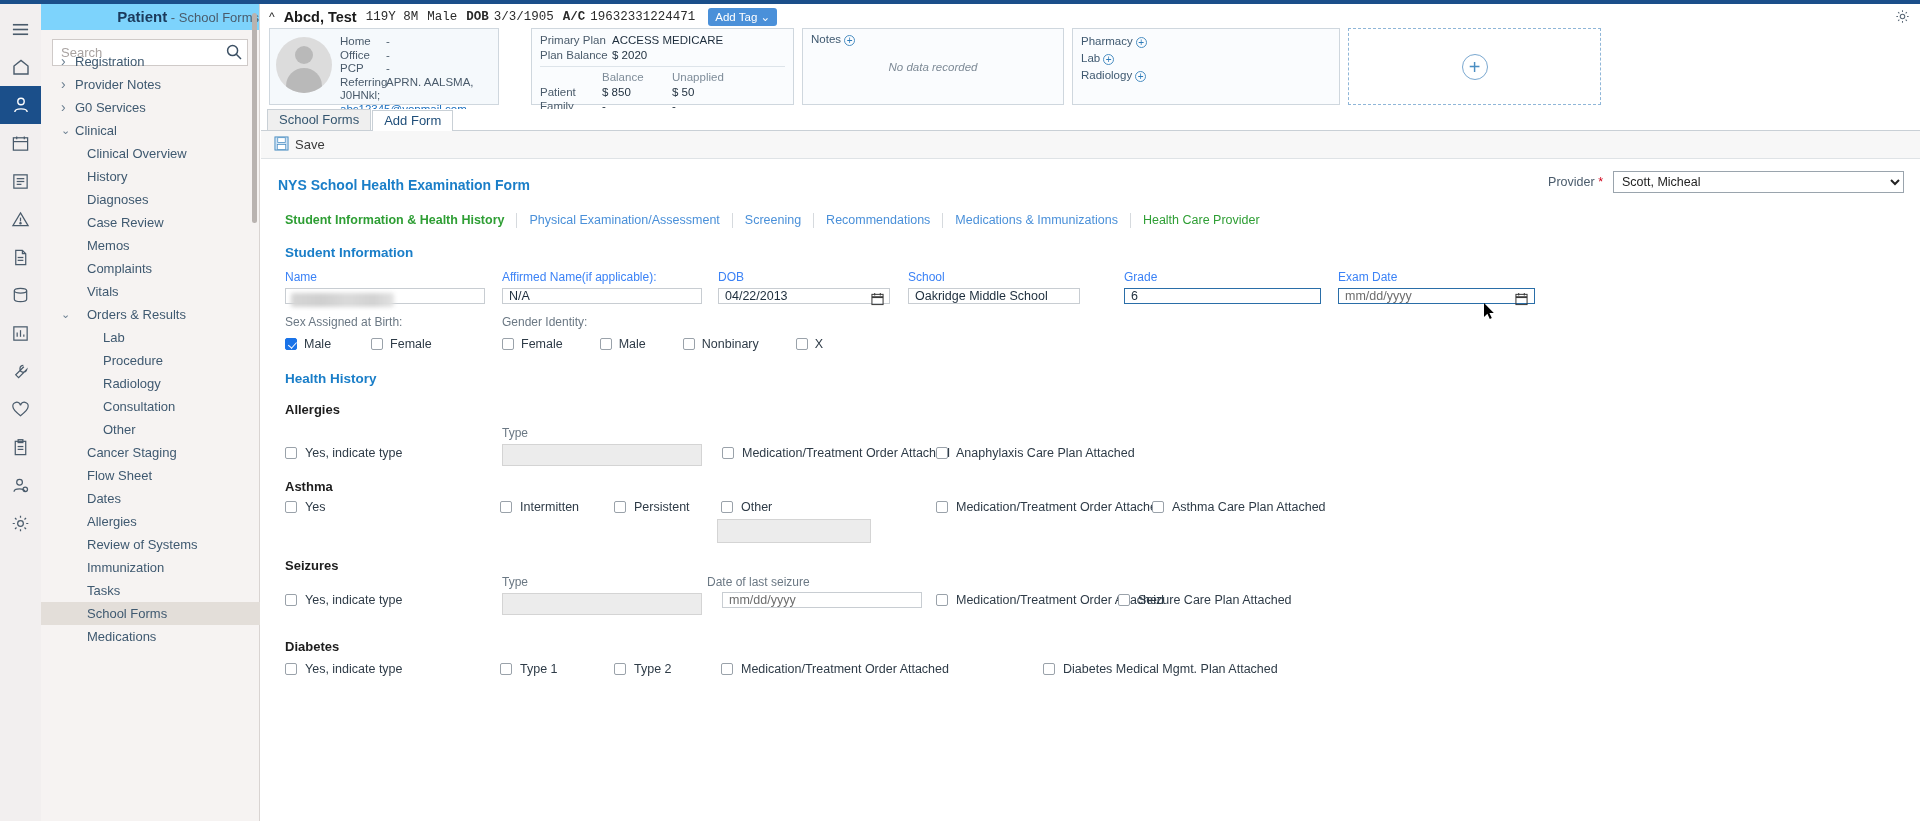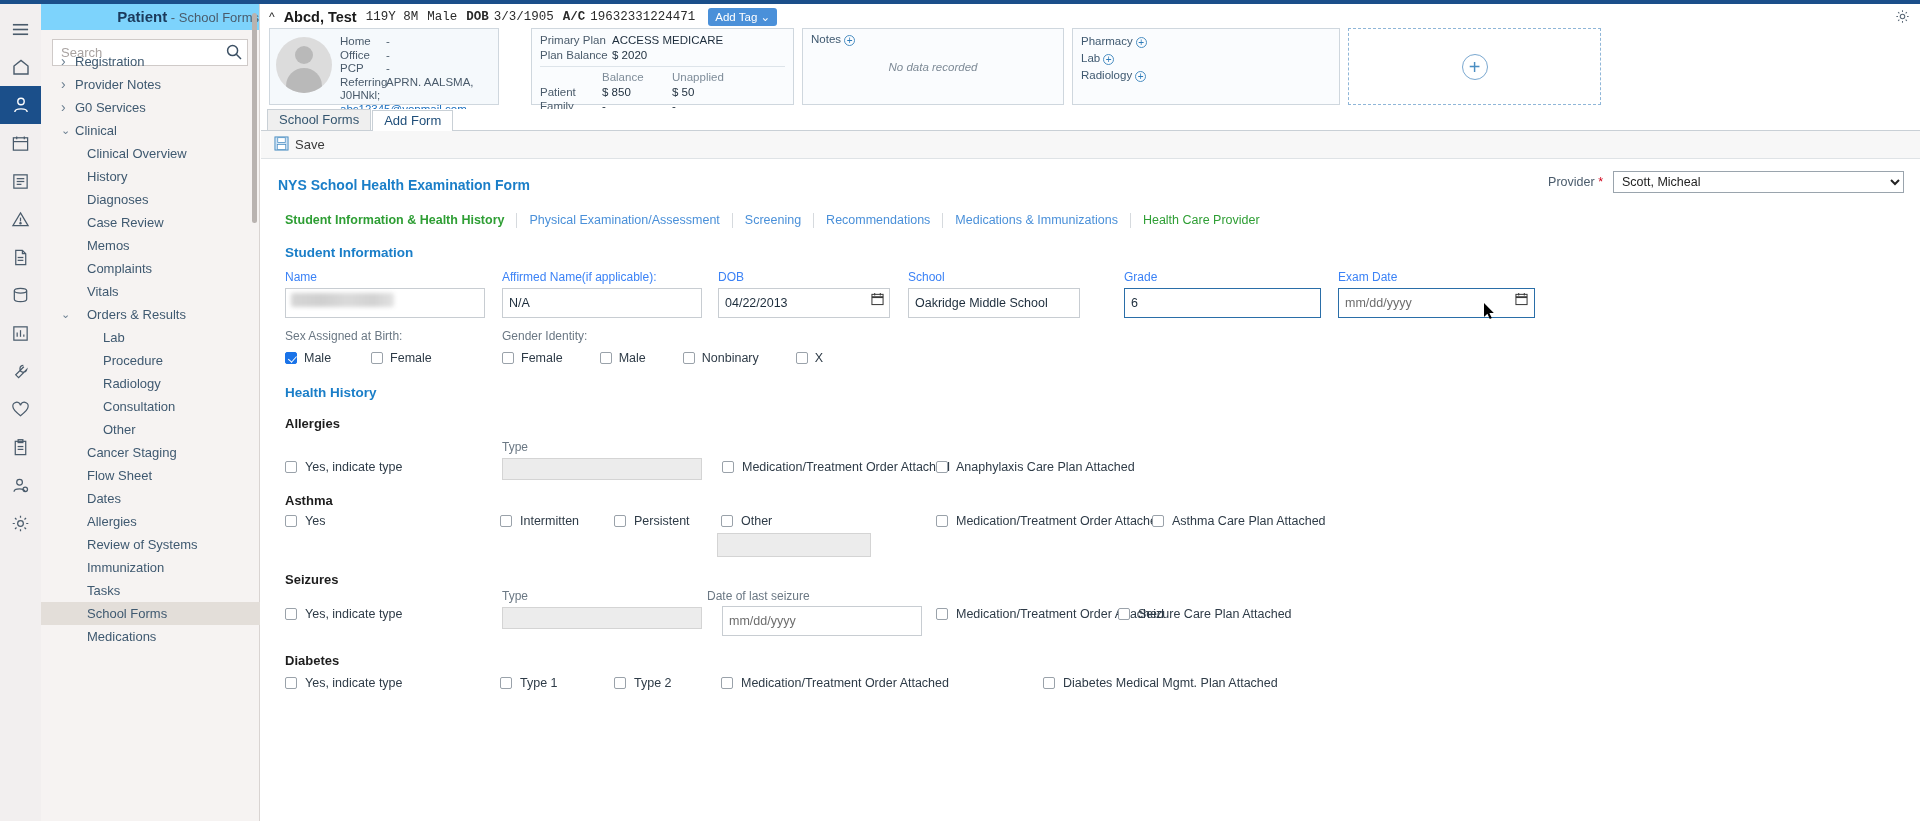--- a/index.html
+++ b/index.html
@@ -239,21 +239,21 @@
   .section-head {
     color: #1a7ec8; font-weight: bold; font-size: 13.5px;
     margin: 17px 0 0 8px;
   }
   .fields-row {
     display: flex; margin: 10px 0 0 8px; gap: 0;
   }
   .field { margin-right: 17px; }
   .field .flabel { font-size: 12px; color: #3b82f6; margin-bottom: 4px; }
   .finput {
-    height: 30px; border: 1px solid #c8cdd2; background: #fff;
+    height: 16px; border: 1px solid #c8cdd2; background: #fff;
     font-family: "Liberation Sans", sans-serif; font-size: 12.5px;
     color: #1d2d3c; padding: 4px 6px; outline: none;
   }
   .finput.focused { border: 1px solid #2a6ea8; }
   .finput::placeholder { color: #6d6d6d; }
   .blur-bar {
     position: absolute; left: 6px; top: 5px; width: 103px; height: 14px;
     background: linear-gradient(90deg,#d6d6d6 0%,#cfcfcf 30%,#dadada 55%,#d2d2d2 80%,#e2e2e2 100%);
     filter: blur(2.2px);
     border-radius: 2px;

